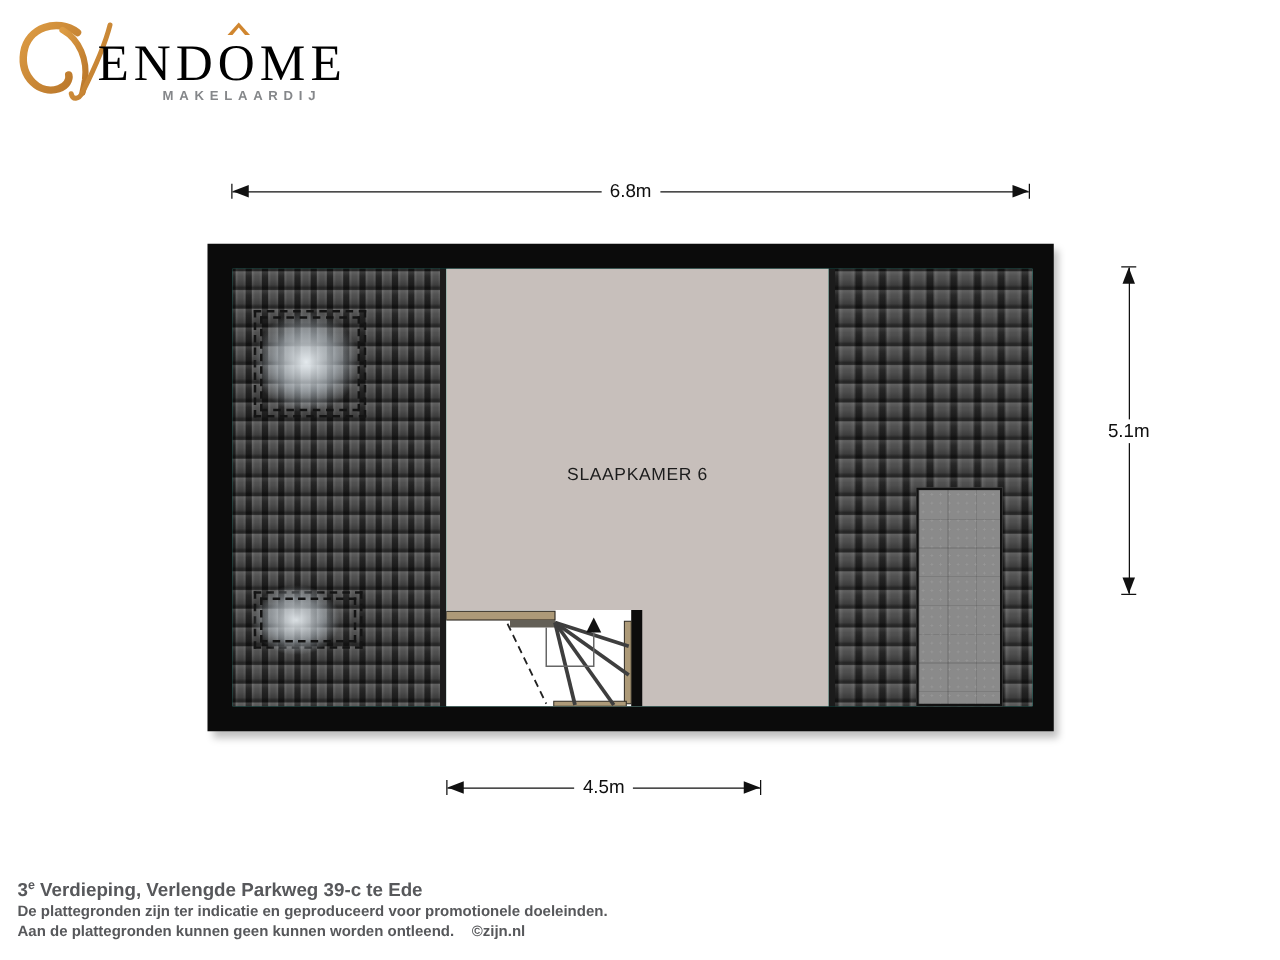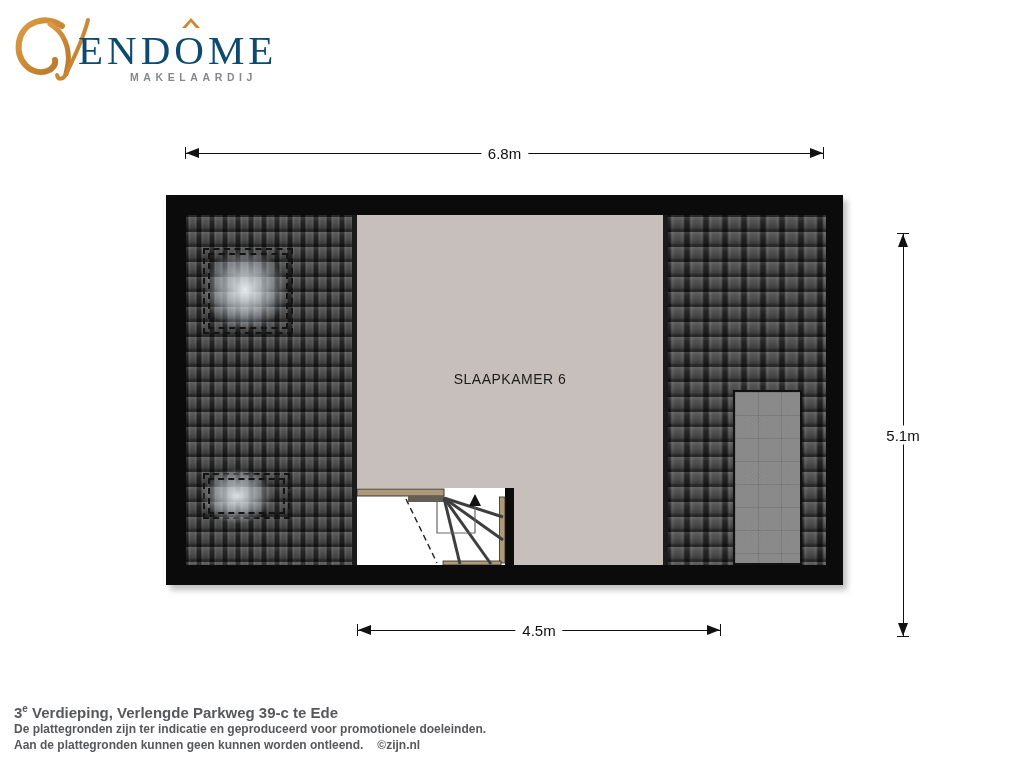--- a/index.html
+++ b/index.html
@@ -3,21 +3,21 @@
 <meta charset="utf-8">
 <style>
   html,body{margin:0;padding:0;background:#ffffff;}
   .page{position:relative;width:1024px;height:768px;background:#ffffff;overflow:hidden;
         font-family:"Liberation Sans", sans-serif;}
 
   
   .logo{position:absolute;left:12px;top:8px;width:260px;height:84px;}
   .logo-v{position:absolute;left:0;top:4px;}
   .brand{position:absolute;left:66px;top:18px;font-family:"Liberation Serif", serif;
-         font-size:41px;font-weight:400;color:#0c4a6e;letter-spacing:4px;white-space:nowrap;}
+         font-size:41px;font-weight:400;color:#000000;letter-spacing:4px;white-space:nowrap;}
   .o-wrap{position:relative;display:inline-block;}
   .circ{position:absolute;left:50%;top:-8px;transform:translateX(-50%);width:0;height:0;
         border-left:9px solid transparent;border-right:9px solid transparent;border-bottom:10px solid #d0862f;}
   .circ::after{content:"";position:absolute;left:-5px;top:4px;width:0;height:0;
         border-left:5px solid transparent;border-right:5px solid transparent;border-bottom:6px solid #ffffff;}
   .brand-sub{position:absolute;left:118px;top:63px;font-size:10.5px;font-weight:bold;
          color:#85878a;letter-spacing:4.6px;white-space:nowrap;}
 
   
   .plan{position:absolute;left:166px;top:195px;width:677px;height:390px;background:#0b0b0b;
@@ -169,30 +169,30 @@
 
     <div class="dim dim-h" style="left:19px;top:-50px;width:639px;">
       <div class="tick tick-l"></div>
       <div class="tick tick-r"></div>
       <div class="dline"></div>
       <div class="ah ah-l"></div>
       <div class="ah ah-r"></div>
       <span class="dlabel">6.8m</span>
     </div>
 
-    <div class="dim dim-v" style="left:729px;top:18px;height:404px;margin-top:20px;">
+    <div class="dim dim-v" style="left:729px;top:18px;height:263px;">
       <div class="tick tick-t"></div>
       <div class="tick tick-b"></div>
       <div class="dline"></div>
       <div class="ah ah-t"></div>
       <div class="ah ah-b"></div>
       <span class="dlabel">5.1m</span>
     </div>
 
-    <div class="dim dim-h" style="left:191px;top:427px;width:364px;">
+    <div class="dim dim-h" style="left:191px;top:427px;width:252px;">
       <div class="tick tick-l"></div>
       <div class="tick tick-r"></div>
       <div class="dline"></div>
       <div class="ah ah-l"></div>
       <div class="ah ah-r"></div>
       <span class="dlabel">4.5m</span>
     </div>
   </div>
 
   <div class="footer">

